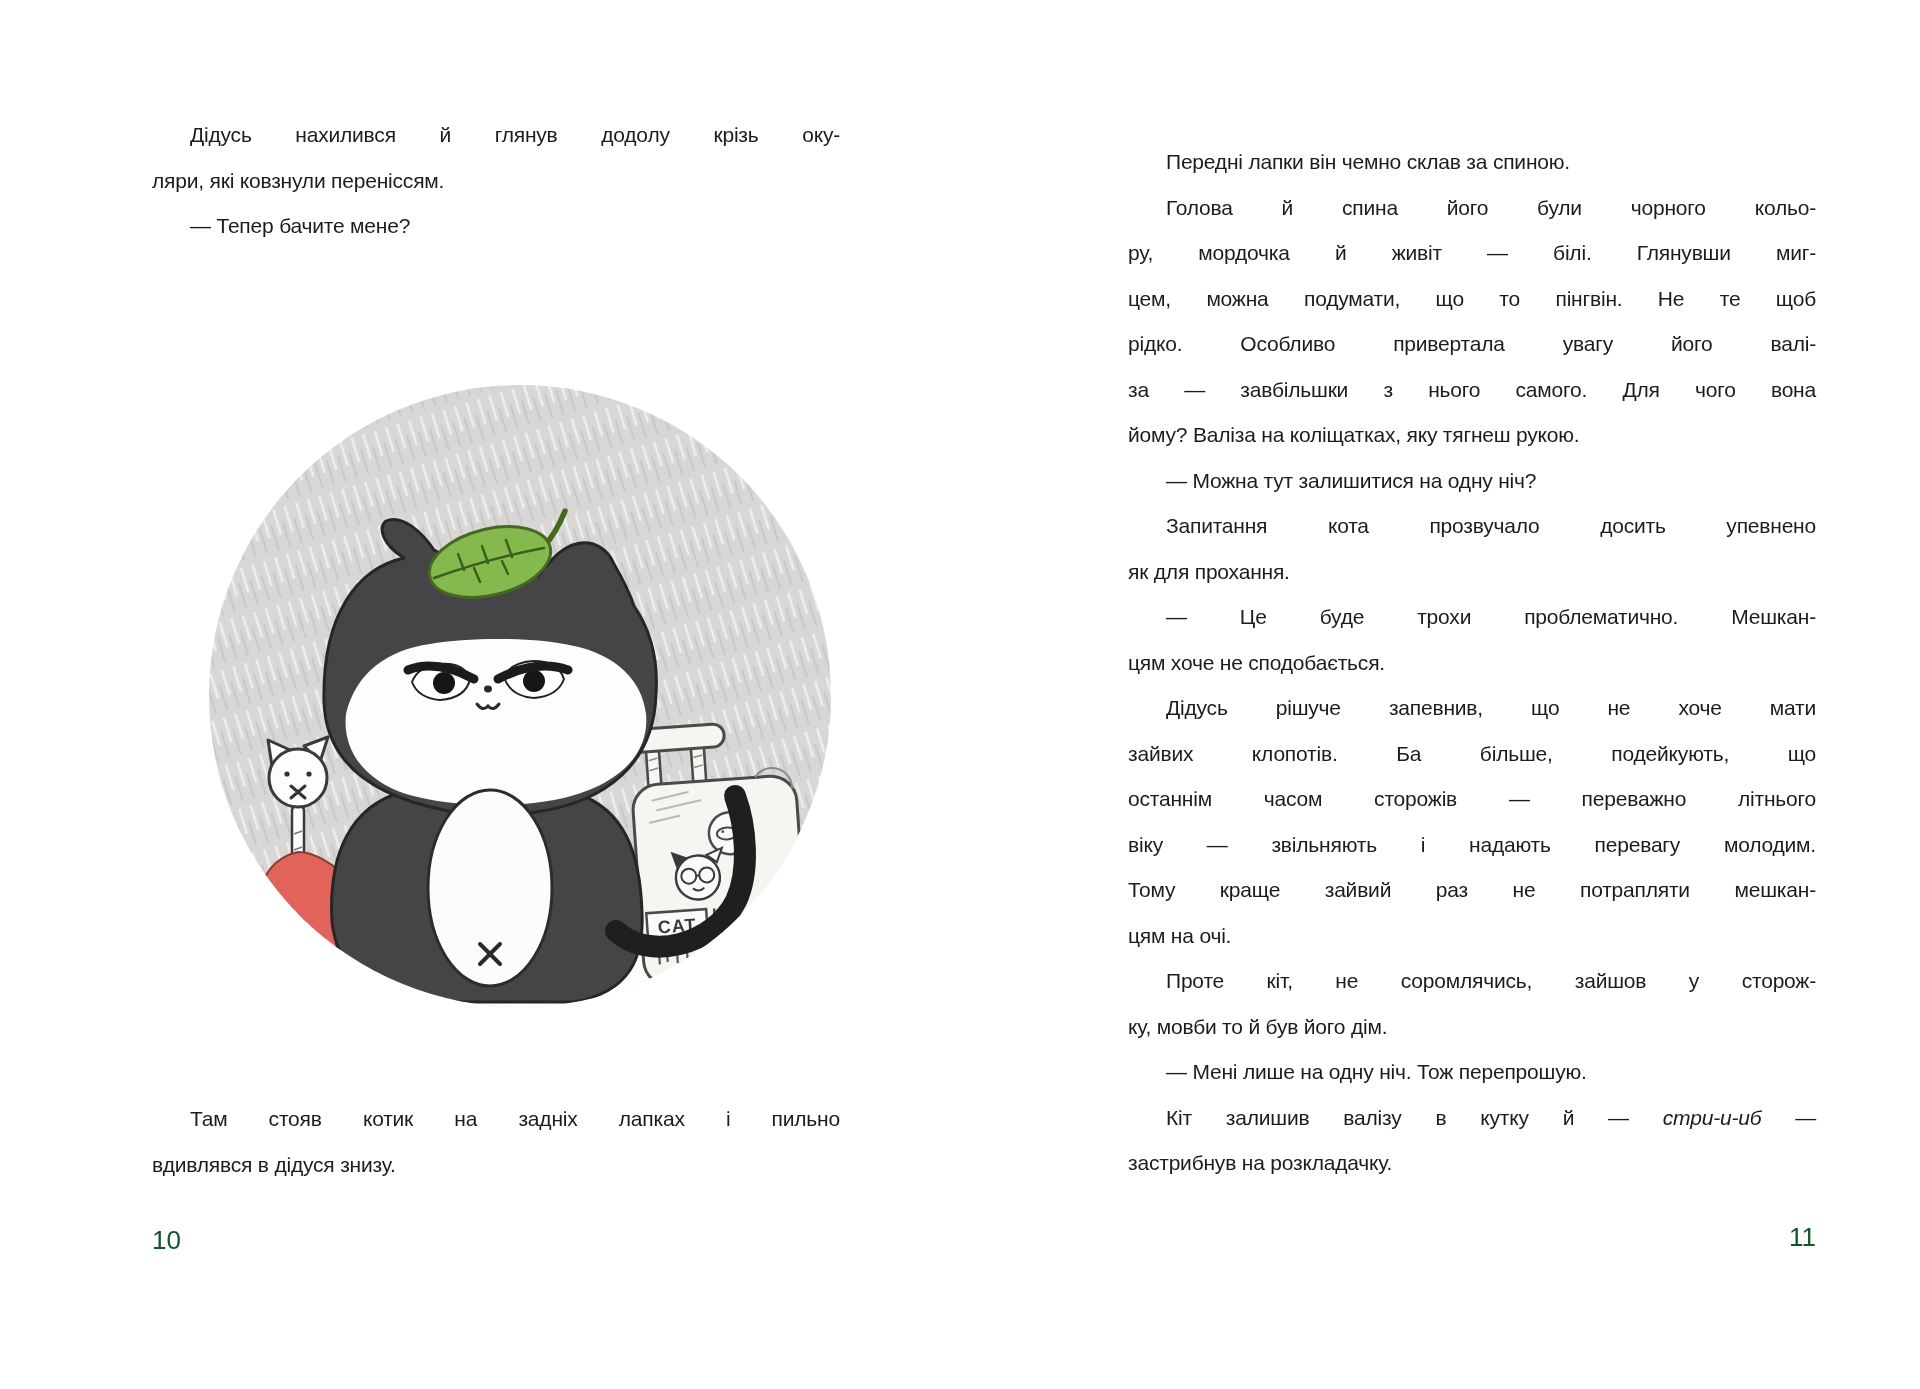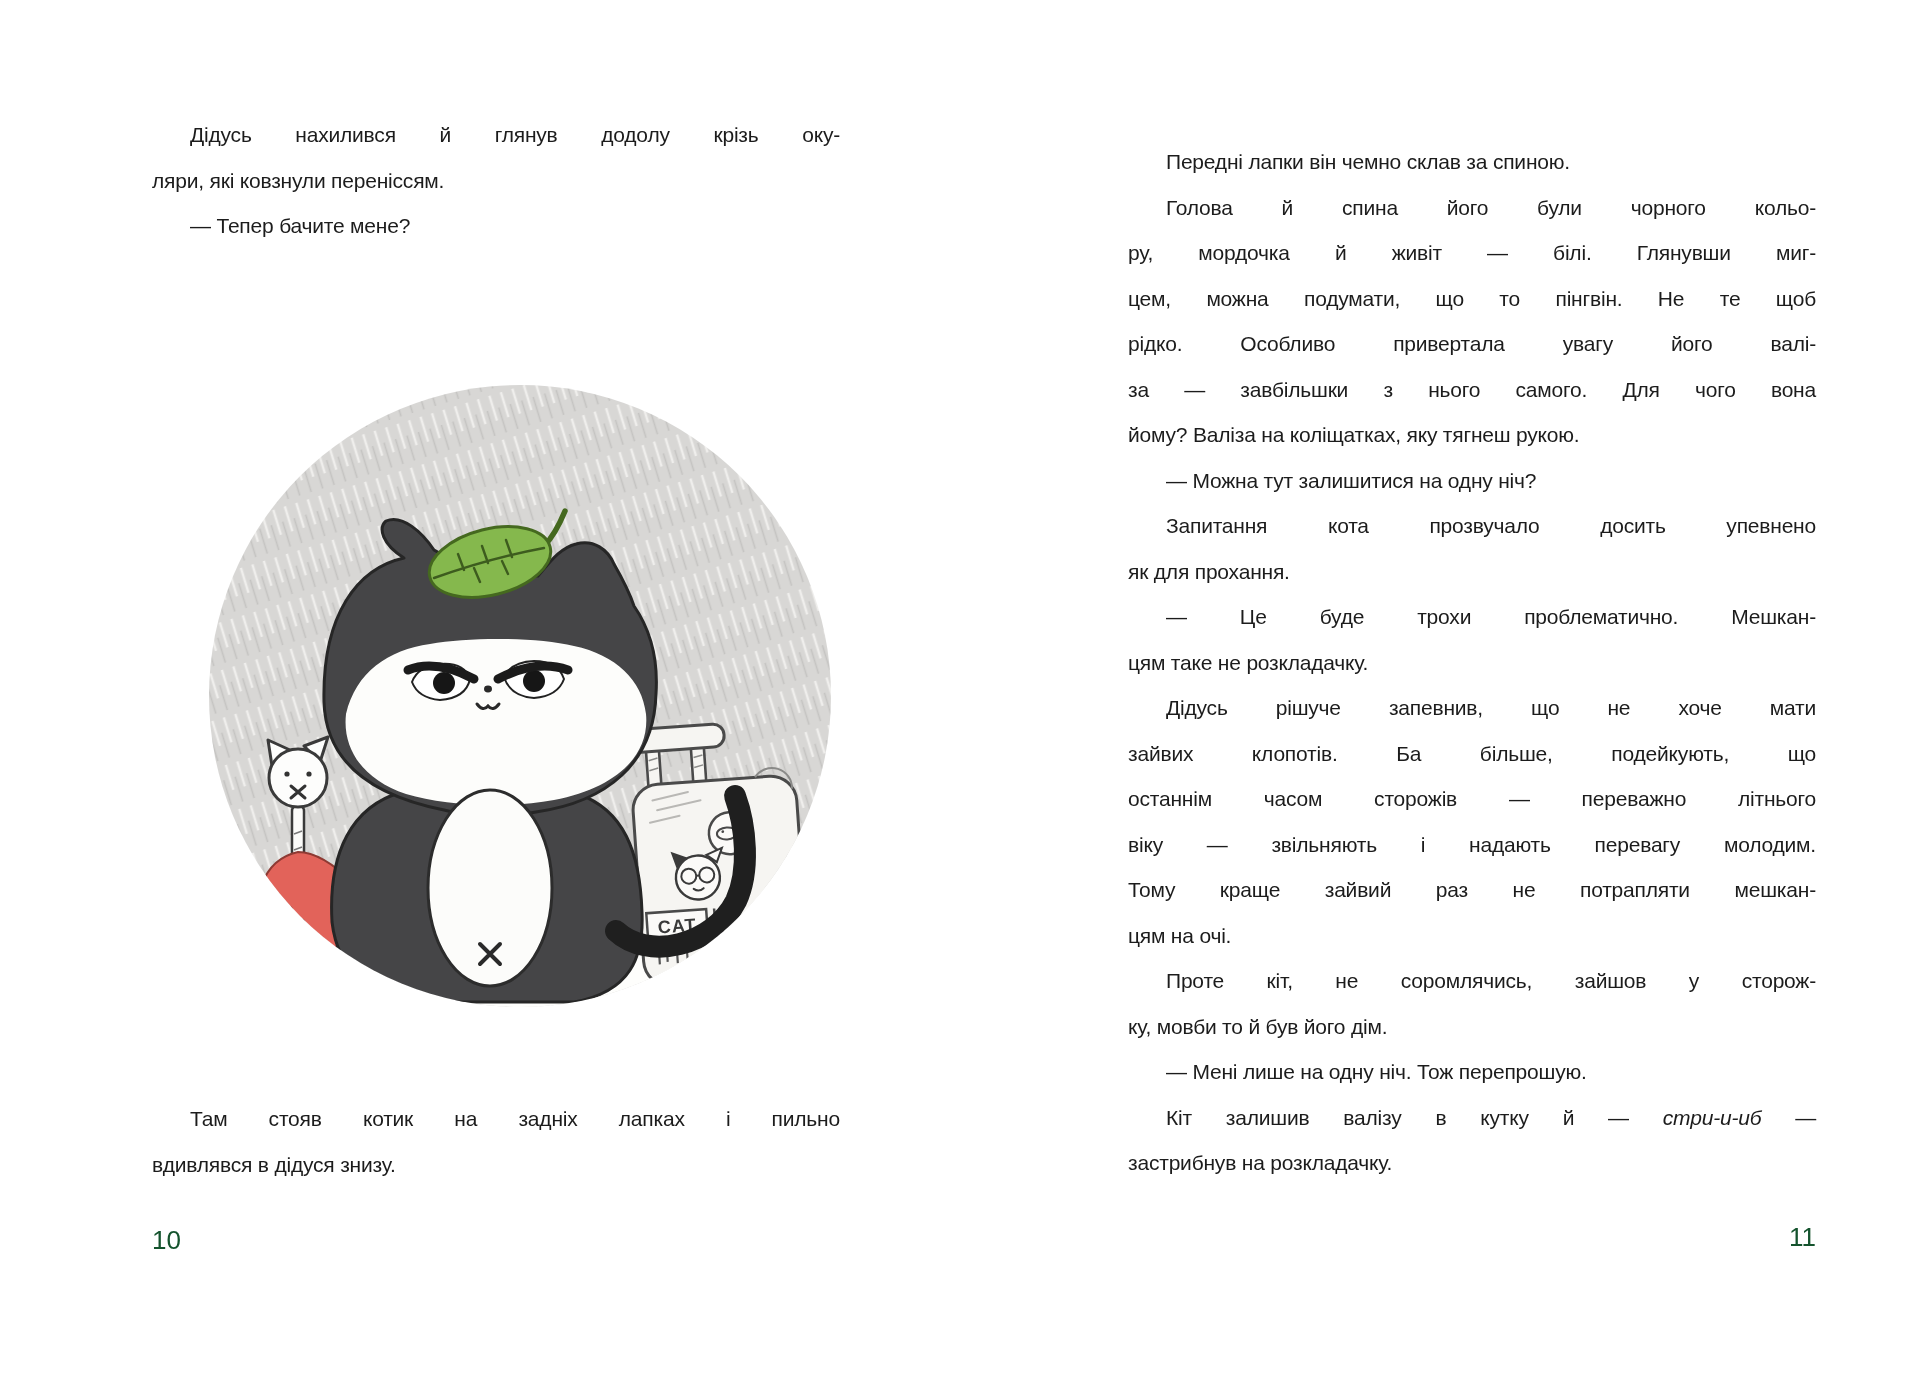--- a/index.html
+++ b/index.html
@@ -163,21 +163,21 @@
     <div class="line indent fill">Голова й спина його були чорного кольо-</div>
     <div class="line fill">ру, мордочка й живіт — білі. Глянувши миг-</div>
     <div class="line fill">цем, можна подумати, що то пінгвін. Не те щоб</div>
     <div class="line fill">рідко. Особливо привертала увагу його валі-</div>
     <div class="line fill">за — завбільшки з нього самого. Для чого вона</div>
     <div class="line">йому? Валіза на коліщатках, яку тягнеш рукою.</div>
     <div class="line indent">— Можна тут залишитися на одну ніч?</div>
     <div class="line indent fill">Запитання кота прозвучало досить упевнено</div>
     <div class="line">як для прохання.</div>
     <div class="line indent fill">— Це буде трохи проблематично. Мешкан-</div>
-    <div class="line">цям таке не розкладачку.</div>
+    <div class="line">цям хоче не сподобається.</div>
     <div class="line indent fill">Дідусь рішуче запевнив, що не хоче мати</div>
     <div class="line fill">зайвих клопотів. Ба більше, подейкують, що</div>
     <div class="line fill">останнім часом сторожів — переважно літнього</div>
     <div class="line fill">віку — звільняють і надають перевагу молодим.</div>
     <div class="line fill">Тому краще зайвий раз не потрапляти мешкан-</div>
     <div class="line">цям на очі.</div>
     <div class="line indent fill">Проте кіт, не соромлячись, зайшов у сторож-</div>
     <div class="line">ку, мовби то й був його дім.</div>
     <div class="line indent">— Мені лише на одну ніч. Тож перепрошую.</div>
     <div class="line indent fill"><span>Кіт залишив валізу в кутку й — </span><i>стри-и-иб</i><span> —</span></div>

